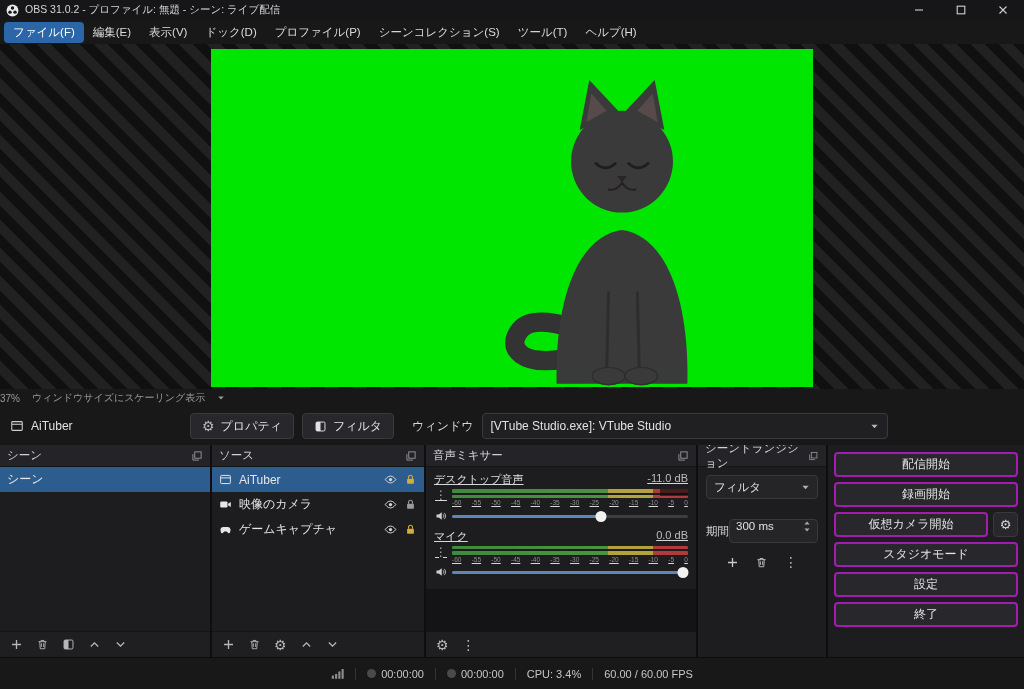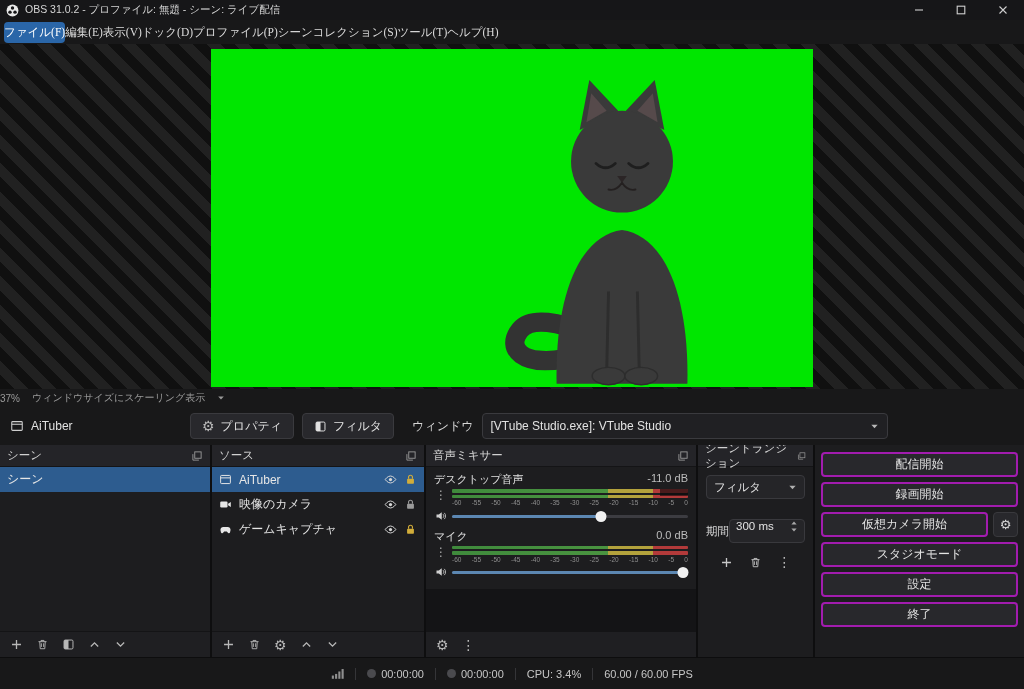--- a/index.html
+++ b/index.html
@@ -10,21 +10,21 @@
   
   .titlebar { height:20px; display:flex; align-items:center; background:#161618; padding-left:6px; flex:0 0 auto; }
   .obs-logo { width:13px; height:13px; margin-right:6px; flex:0 0 auto; }
   .title-text { font-size:10.5px; color:#d6d6d6; flex:1; white-space:nowrap; overflow:hidden; }
   .win-controls { display:flex; height:100%; }
   .win-btn { width:42px; display:flex; align-items:center; justify-content:center; color:#cfcfcf; }
   .win-btn svg { width:10px; height:10px; }
 
   
   .menubar { height:24px; display:flex; align-items:center; padding:0 4px; background:#181819; flex:0 0 auto; }
-  .menu-item { font-size:11.5px; color:#dcdcdc; padding:3px 0; border-radius:4px; white-space:nowrap;font-family:Liberation Serif, serif; }
+  .menu-item { font-size:11.5px; color:#dcdcdc; padding:3px 9px; border-radius:4px; white-space:nowrap; }
   .menu-item.active { background:#2a66a8; color:#ffffff; }
 
   
   .preview { flex:1 1 auto; background:repeating-linear-gradient(45deg,#101010 0 10px,#212121 10px 20px); position:relative; overflow:hidden; }
   .canvas { position:absolute; left:50%; top:5px; transform:translateX(-50%); width:602px; height:338px; background:#00e600; }
   .cat { position:absolute; right:66px; bottom:0; width:250px; height:320px; }
 
   
   .scalerow { height:18px; display:flex; align-items:center; gap:12px; padding:0 0; font-size:10px; color:#9a9a9a; flex:0 0 auto; }
   .scalerow svg { width:8px; height:8px; }
@@ -38,38 +38,38 @@
   .combo .combo-val { flex:1; white-space:nowrap; overflow:hidden; }
   .icon14 { width:14px; height:14px; flex:0 0 auto; }
   .icon13 { width:13px; height:13px; flex:0 0 auto; }
 
   
   .docks { height:212px; display:flex; gap:2px; background:#0e0e0f; flex:0 0 auto; }
   .dock { background:#1d1d1f; display:flex; flex-direction:column; overflow:hidden; }
   .dock-scenes { width:210px; }
   .dock-sources { width:212px; }
   .dock-mixer { width:270px; }
-  .dock-transitions { width:115px; }
+  .dock-transitions { width:128px; }
   .dock-controls { flex:1; }
   .dock-header { height:22px; flex:0 0 auto; display:flex; align-items:center; justify-content:space-between; padding:0 7px; background:#242428; border-bottom:1px solid #141416; font-size:11.5px; color:#d6d6d6; }
   .dock-header svg { width:12px; height:12px; color:#9a9a9a; }
   .dock-body { flex:1; overflow:hidden; display:flex; flex-direction:column; }
   .dock-toolbar { height:26px; flex:0 0 auto; border-top:1px solid #141416; display:flex; align-items:center; gap:13px; padding:0 10px; color:#b8b8b8; background:#1f1f22; }
   .dock-toolbar svg { width:13px; height:13px; }
   .tool-gear, .tool-dots { font-size:14px; line-height:1; color:#b8b8b8; }
 
   .list-row { height:25px; display:flex; align-items:center; gap:7px; padding:0 7px; font-size:12px; color:#e6e6e6; }
   .list-row.selected { background:#2d5c8f; }
   .list-row .grow { flex:1; white-space:nowrap; overflow:hidden; }
   .eye { color:#d8d8d8; }
   .lock-gold { color:#d2ad3a; }
   .lock-gray { color:#9a9a9a; }
 
   
-  .mix-wrap { padding:5px 8px 4px 8px; }
+  .mix-wrap { padding:5px 8px 4px 8px;text-decoration:underline; }
   .mix-ch { margin-bottom:7px; }
   .mix-head { display:flex; justify-content:space-between; font-size:11px; color:#e0e0e0; margin-bottom:2px; }
   .mix-db { color:#bdbdbd; }
   .mix-grid { display:flex; gap:4px; }
   .mix-left { width:14px; display:flex; flex-direction:column; align-items:center; color:#aaaaaa; }
   .mix-left .dots { font-size:12px; line-height:1.1; }
   .mix-right { flex:1; }
   .meter { position:relative; }
   .mbar { height:3.5px; border-radius:1px; background:linear-gradient(90deg,#3f8a3c 0%,#4a9440 66%,#b3a23c 66%,#b3a23c 85%,#b23a3a 85%,#b23a3a 100%); margin-bottom:2px; }
   .mdim { position:absolute; top:0; right:0; bottom:2px; background:rgba(8,8,10,0.62); border-radius:0 1px 1px 0; }

